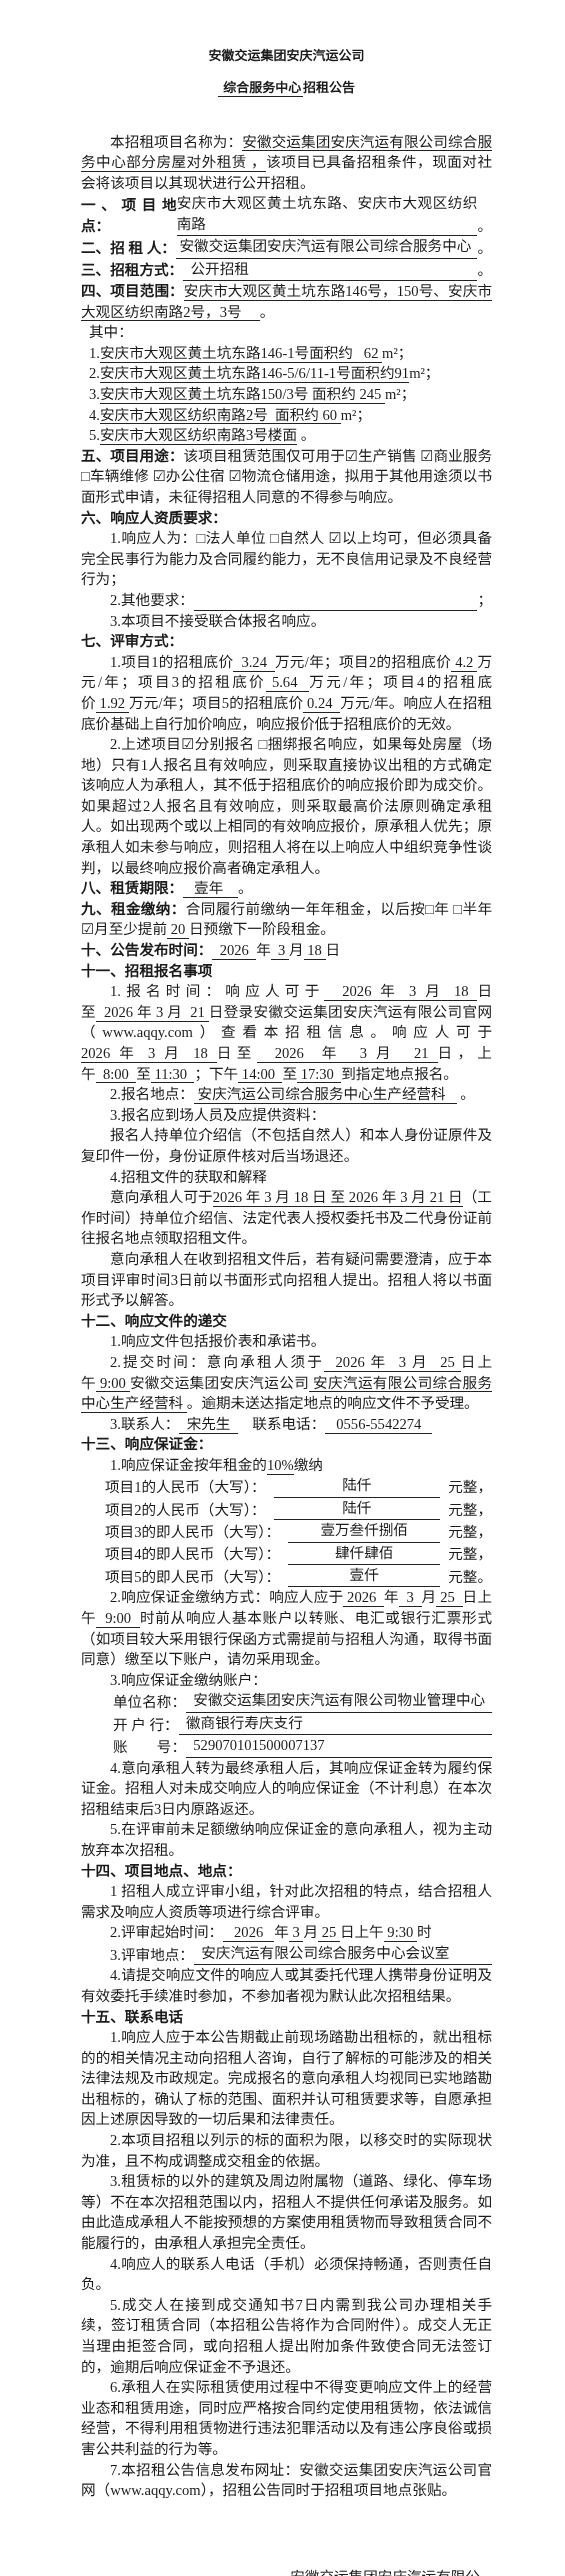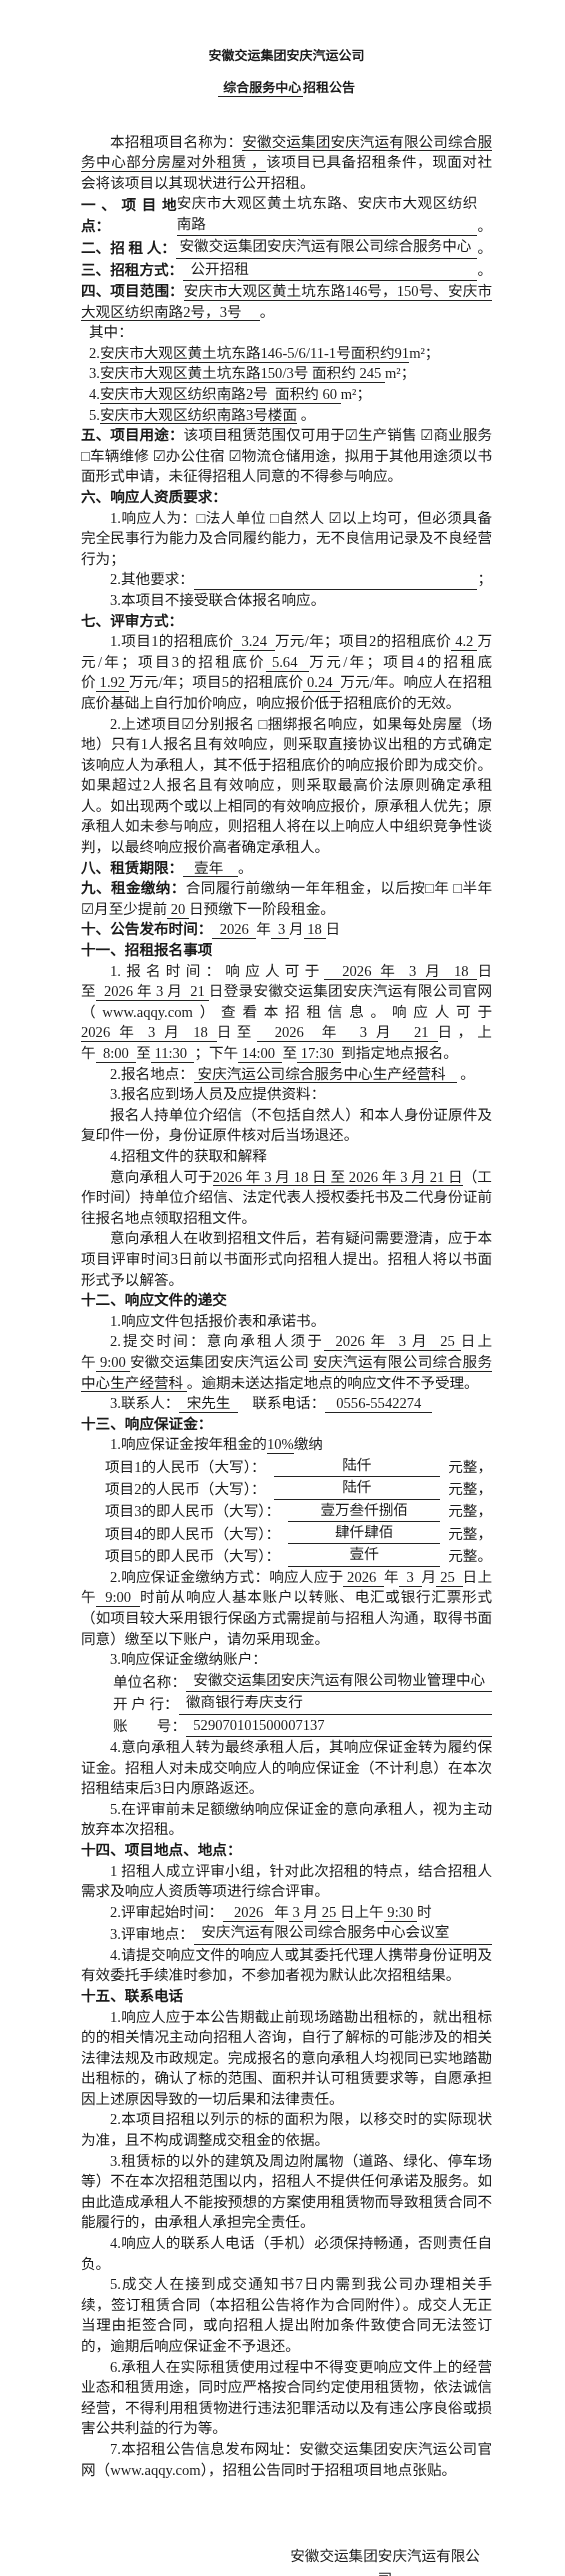--- a/index.html
+++ b/index.html
@@ -76,20 +76,21 @@
       </p>
       <p class="blk h flex">
         <span class="b">三、招租方式：</span>
         <span class="u g">&nbsp;&nbsp;公开招租</span>
         <span>。</span>
       </p>
       <p class="blk h"><span class="b">四、项目范围：</span><span class="u">安庆市大观区黄土坑东路146号，150号、安庆市大观区纺织南路2号，3号&nbsp;&nbsp;&nbsp;&nbsp;&nbsp;</span><span>。</span></p>
       <div class="blk hang">
         <span class="hang-label">其中：</span>
         <div class="hang-items">
+          <p class="blk hitem"><span>1.</span><span class="u">安庆市大观区黄土坑东路146-1号面积约&nbsp;&nbsp;&nbsp;62&nbsp;</span><span>m²；</span></p>
           <p class="blk hitem"><span>2.</span><span class="u">安庆市大观区黄土坑东路146-5/6/11-1号面积约91</span><span>m²；</span></p>
           <p class="blk hitem"><span>3.</span><span class="u">安庆市大观区黄土坑东路150/3号&nbsp;面积约&nbsp;245&nbsp;</span><span>m²；</span></p>
           <p class="blk hitem"><span>4.</span><span class="u">安庆市大观区纺织南路2号&nbsp;&nbsp;面积约&nbsp;60&nbsp;</span><span>m²；</span></p>
           <p class="blk hitem"><span>5.</span><span class="u">安庆市大观区纺织南路3号楼面</span><span>&nbsp;。</span></p>
         </div>
       </div>
       <p class="blk h"><span class="b">五、项目用途：</span><span>该项目租赁范围仅可用于☑生产销售 ☑商业服务 □车辆维修 ☑办公住宿 ☑物流仓储用途，拟用于其他用途须以书面形式申请，未征得招租人同意的不得参与响应。</span></p>
       <p class="blk h"><span class="b">六、响应人资质要求：</span></p>
       <p class="blk item"><span>1.响应人为：□法人单位 □自然人 ☑以上均可，但必须具备完全民事行为能力及合同履约能力，无不良信用记录及不良经营行为；</span></p>
       <p class="blk item flex">

